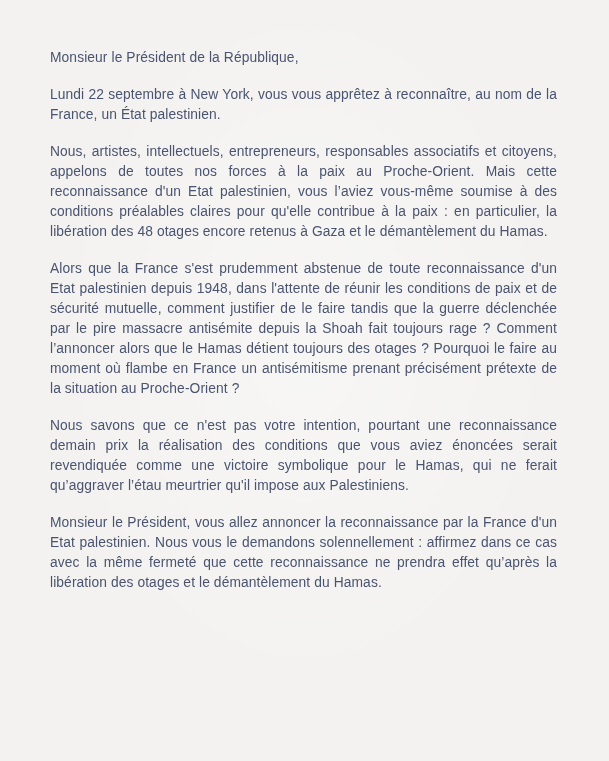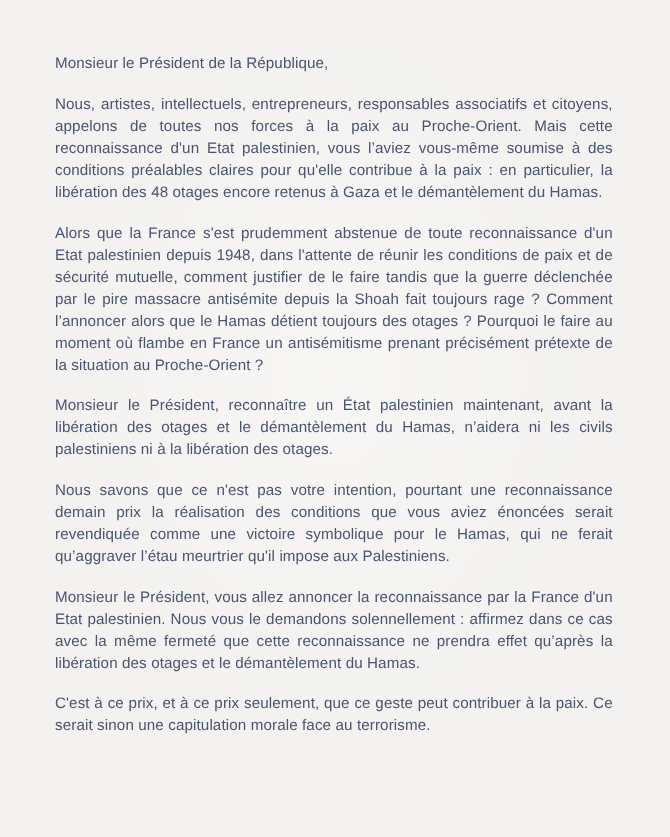--- a/index.html
+++ b/index.html
@@ -32,19 +32,18 @@
   }
   .page p.salutation {
     text-align: left;
   }
 </style>
 </head>
 <body>
 
 <div class="page">
   <p class="salutation">Monsieur le Président de la République,</p>
+  <p>Lundi 22 septembre à New York, vous vous apprêtez à reconnaître, au nom de la France, un État palestinien.</p>
   <p>Nous, artistes, intellectuels, entrepreneurs, responsables associatifs et citoyens, appelons de toutes nos forces à la paix au Proche-Orient. Mais cette reconnaissance d'un Etat palestinien, vous l’aviez vous-même soumise à des conditions préalables claires pour qu'elle contribue à la paix&nbsp;: en particulier, la libération des 48 otages encore retenus à Gaza et le démantèlement du Hamas.</p>
   <p>Alors que la France s'est prudemment abstenue de toute reconnaissance d'un Etat palestinien depuis 1948, dans l'attente de réunir les conditions de paix et de sécurité mutuelle, comment justifier de le faire tandis que la guerre déclenchée par le pire massacre antisémite depuis la Shoah fait toujours rage&nbsp;? Comment l’annoncer alors que le Hamas détient toujours des otages&nbsp;? Pourquoi le faire au moment où flambe en France un antisémitisme prenant précisément prétexte de la situation au Proche-Orient&nbsp;?</p>
-  <p>Monsieur le Président, reconnaître un État palestinien maintenant, avant la libération des otages et le démantèlement du Hamas, n’aidera ni les civils palestiniens ni à la libération des otages.</p>
   <p>Nous savons que ce n'est pas votre intention, pourtant une reconnaissance demain prix la réalisation des conditions que vous aviez énoncées serait revendiquée comme une victoire symbolique pour le Hamas, qui ne ferait qu’aggraver l’étau meurtrier qu'il impose aux Palestiniens.</p>
   <p>Monsieur le Président, vous allez annoncer la reconnaissance par la France d'un Etat palestinien. Nous vous le demandons solennellement&nbsp;: affirmez dans ce cas avec la même fermeté que cette reconnaissance ne prendra effet qu’après la libération des otages et le démantèlement du Hamas.</p>
-  <p>C'est à ce prix, et à ce prix seulement, que ce geste peut contribuer à la paix. Ce serait sinon une capitulation morale face au terrorisme.</p>
 </div>
 
 </body></html>

